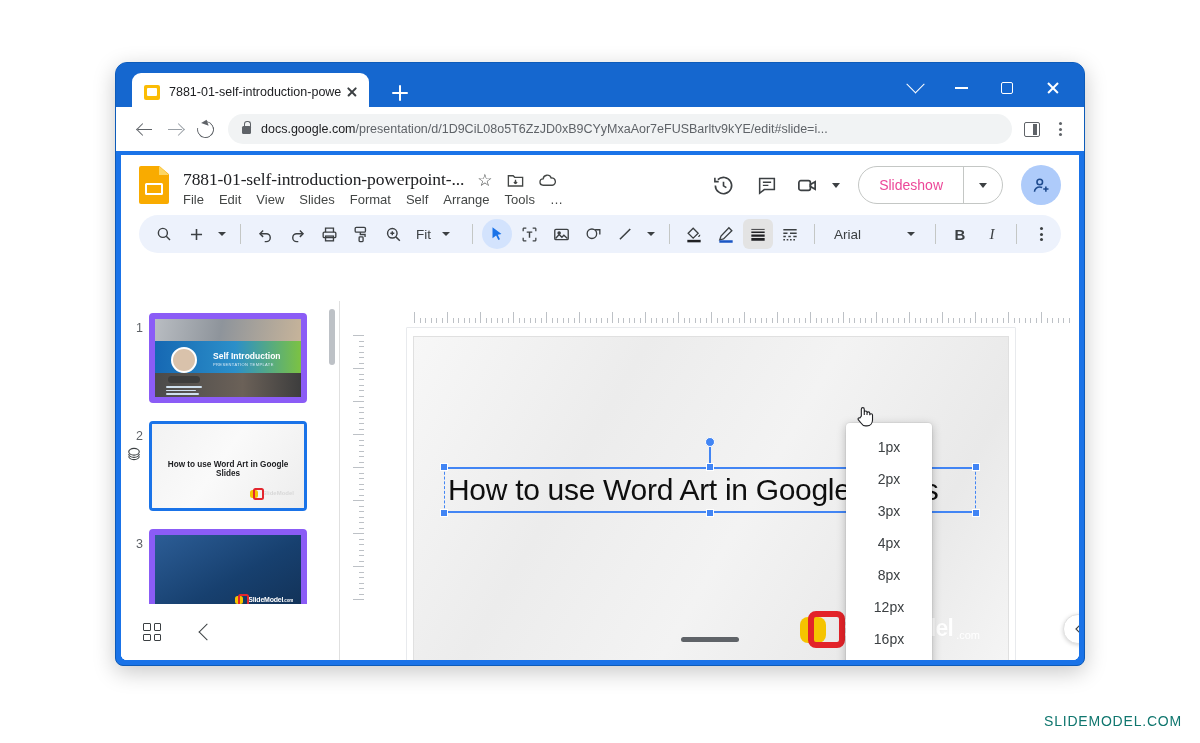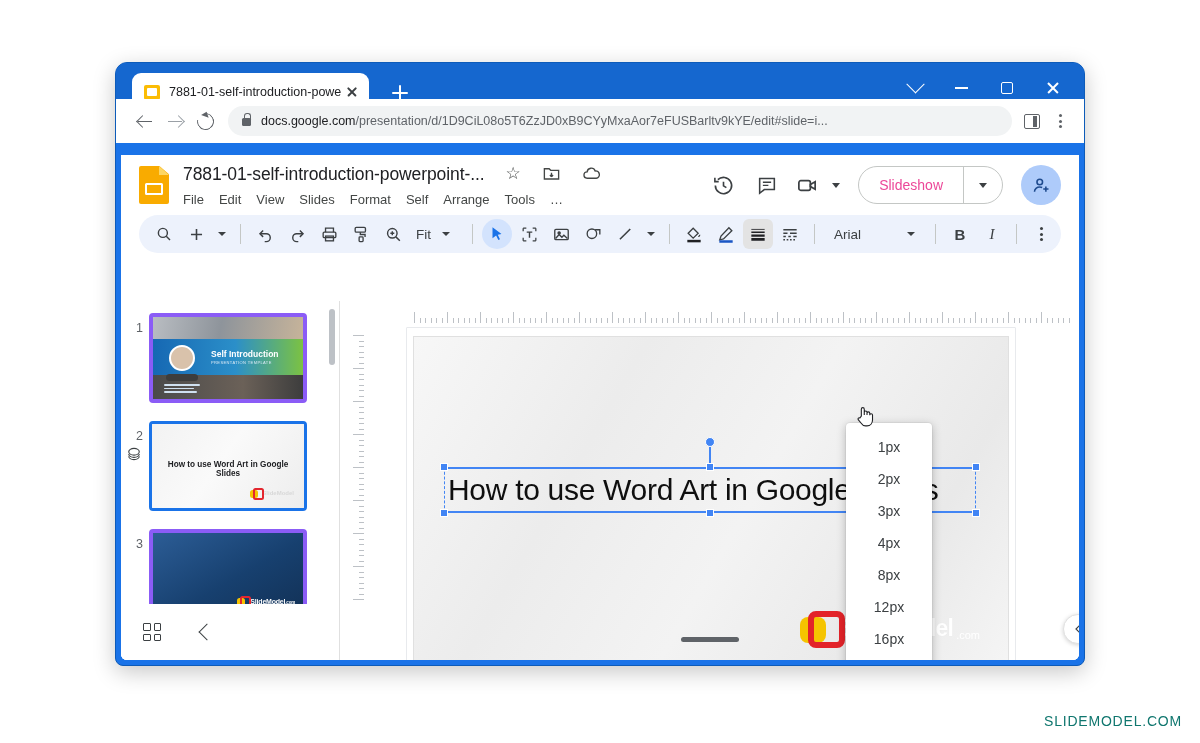--- a/index.html
+++ b/index.html
@@ -16,21 +16,21 @@
     position: absolute; left: 115px; top: 62px;
     width: 970px; height: 604px;
     background: #1a73e8;
     border-radius: 12px 12px 8px 8px;
     box-shadow: 0 6px 22px rgba(0,0,0,0.22);
     overflow: hidden;
     border: 1px solid #0d5bb9;
   }
   
   .titlebar {
-    position: relative; height: 36px; width: 100%;
+    position: relative; height: 44px; width: 100%;
     background: #1567cf;
   }
   .tab {
     position: absolute; left: 16px; top: 10px;
     width: 237px; height: 38px;
     background: #ffffff;
     border-radius: 9px 9px 0 0;
     display: flex; align-items: center; padding: 0 8px 0 12px;
   }
   .tab-favicon {
@@ -128,21 +128,21 @@
   }
   .app-header { position:relative; height: 60px; background:#fff; display:flex; align-items:center; padding: 0 18px; }
   .slides-logo { width:30px; height:38px; position:relative; flex:0 0 auto; }
   .slides-logo .sheet {
     position:absolute; inset:0; background:#f9ab00; border-radius:2px;
     clip-path: polygon(0 0, 68% 0, 100% 22%, 100% 100%, 0 100%);
   }
   .slides-logo .fold { position:absolute; right:0; top:0; width:10px; height:9px; background:#fdd663; clip-path: polygon(0 0,100% 100%,0 100%); }
   .slides-logo .screen { position:absolute; left:6px; top:17px; width:18px; height:12px; border:2px solid #fff; border-radius:1.5px; }
   .title-block { margin-left: 14px; display:flex; flex-direction:column; justify-content:center; }
-  .doc-title-row { display:flex; align-items:flex-start; gap:21px; height:26px; }
+  .doc-title-row { display:flex; align-items:flex-end; gap:13px; height:26px;font-family:Liberation Serif, serif; }
   .doc-title { font-size:17.5px; color:#202124; letter-spacing:-0.1px; white-space:nowrap; }
   .hdr-icon { width:19px; height:19px; position:relative; cursor:pointer; color:#444746; }
   .star { font-size:17px; line-height:19px; color:#444746; }
   .menus { display:flex; gap:15px; margin-top:2px; }
   .menu-item { font-size:13px; color:#444746; cursor:pointer; white-space:nowrap; }
 
   .hdr-right { margin-left:auto; display:flex; align-items:center; gap:6px; }
   .hdr-rbtn { width:38px; height:38px; border-radius:50%; display:flex; align-items:center; justify-content:center; cursor:pointer; }
   .slideshow-btn {
     display:flex; align-items:center; height:38px;
@@ -176,21 +176,21 @@
   .tb-b { font-size:15px; font-weight:bold; color:#3c4043; }
   .tb-i { font-size:15px; font-style:italic; font-family:"Liberation Serif", serif; color:#3c4043; }
 
   
   .app-body { position:absolute; left:0; right:0; top:146px; bottom:0; display:flex; background:#fff; }
   .filmstrip { width: 218px; position:relative; background:#fff; flex:0 0 auto; }
   .thumb-row { display:flex; align-items:flex-start; padding: 6px 0 0 0; position:relative; }
   .thumb-num { width: 22px; text-align:right; font-size:12.5px; color:#5f6368; padding-top:8px; margin-right:6px; flex:0 0 auto;}
   .thumb {
     width: 158px; height: 90px; background:#fff;
-    border:4px solid #8b5cf6; border-radius:4px; position:relative; overflow:hidden; cursor:pointer;
+    border:6px solid #8b5cf6; border-radius:4px; position:relative; overflow:hidden; cursor:pointer;
     flex:0 0 auto;
   }
   .thumb.active { border:3px solid #1a73e8; }
   .skip-icon { position:absolute; left:4px; top:30px; width:18px; height:18px; color:#5f6368; }
 
   
   .t1-top { position:absolute; left:0; right:0; top:0; height:26px; background:linear-gradient(100deg,#b9bdc2,#8e949b 45%,#c7b49a); }
   .t1-band { position:absolute; left:0; right:0; top:22px; height:42px; background:linear-gradient(90deg,#1668b3,#2b8fc9 55%,#7cc242); }
   .t1-bottom{ position:absolute; left:0; right:0; bottom:0; height:24px; background:linear-gradient(90deg,#4a4a4a,#6b6158 60%,#3d3d3d);}
   .t1-avatar{ position:absolute; left:16px; top:28px; width:26px; height:26px; border-radius:50%; background:#d9c2ab; border:2px solid #fff;}

